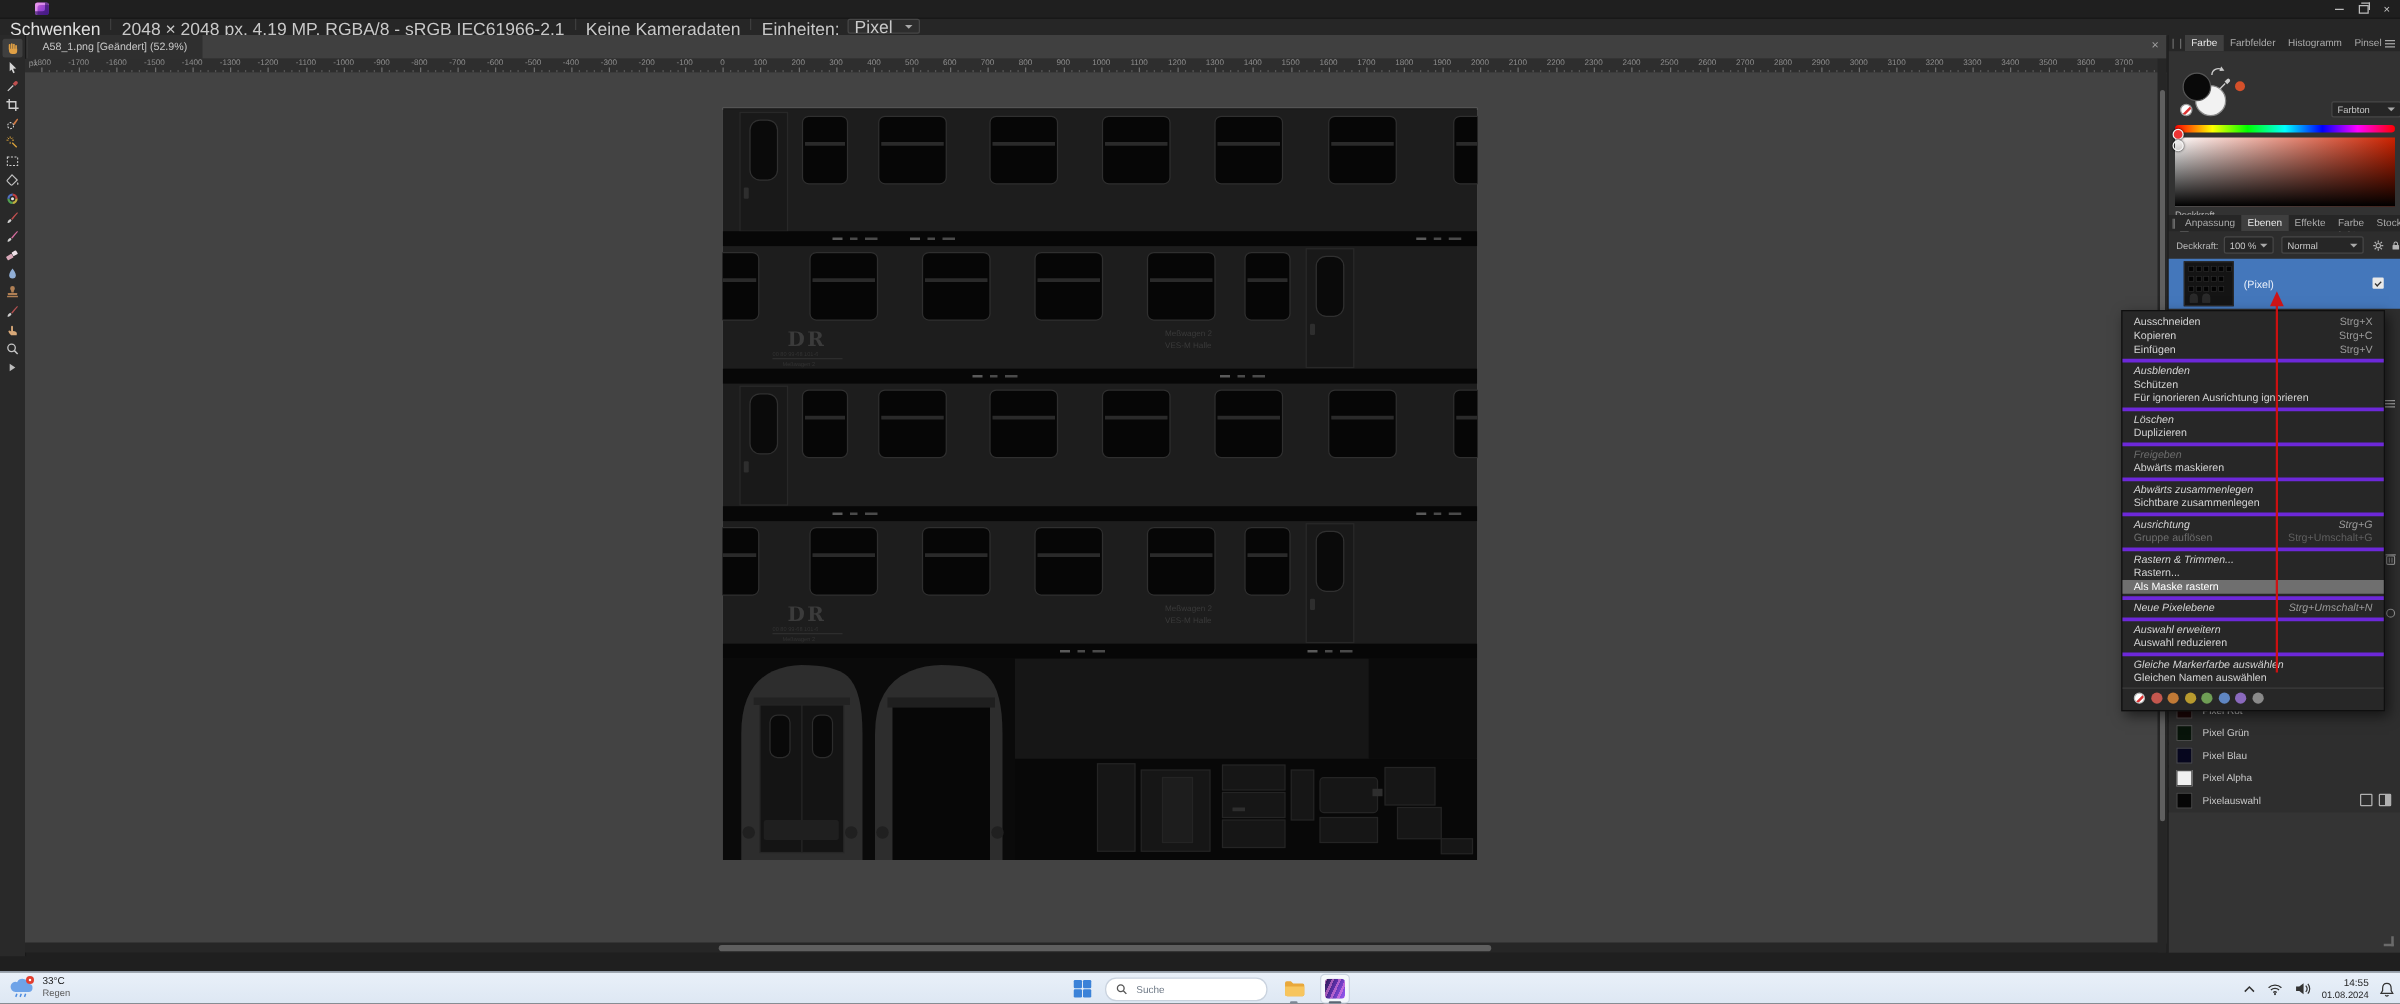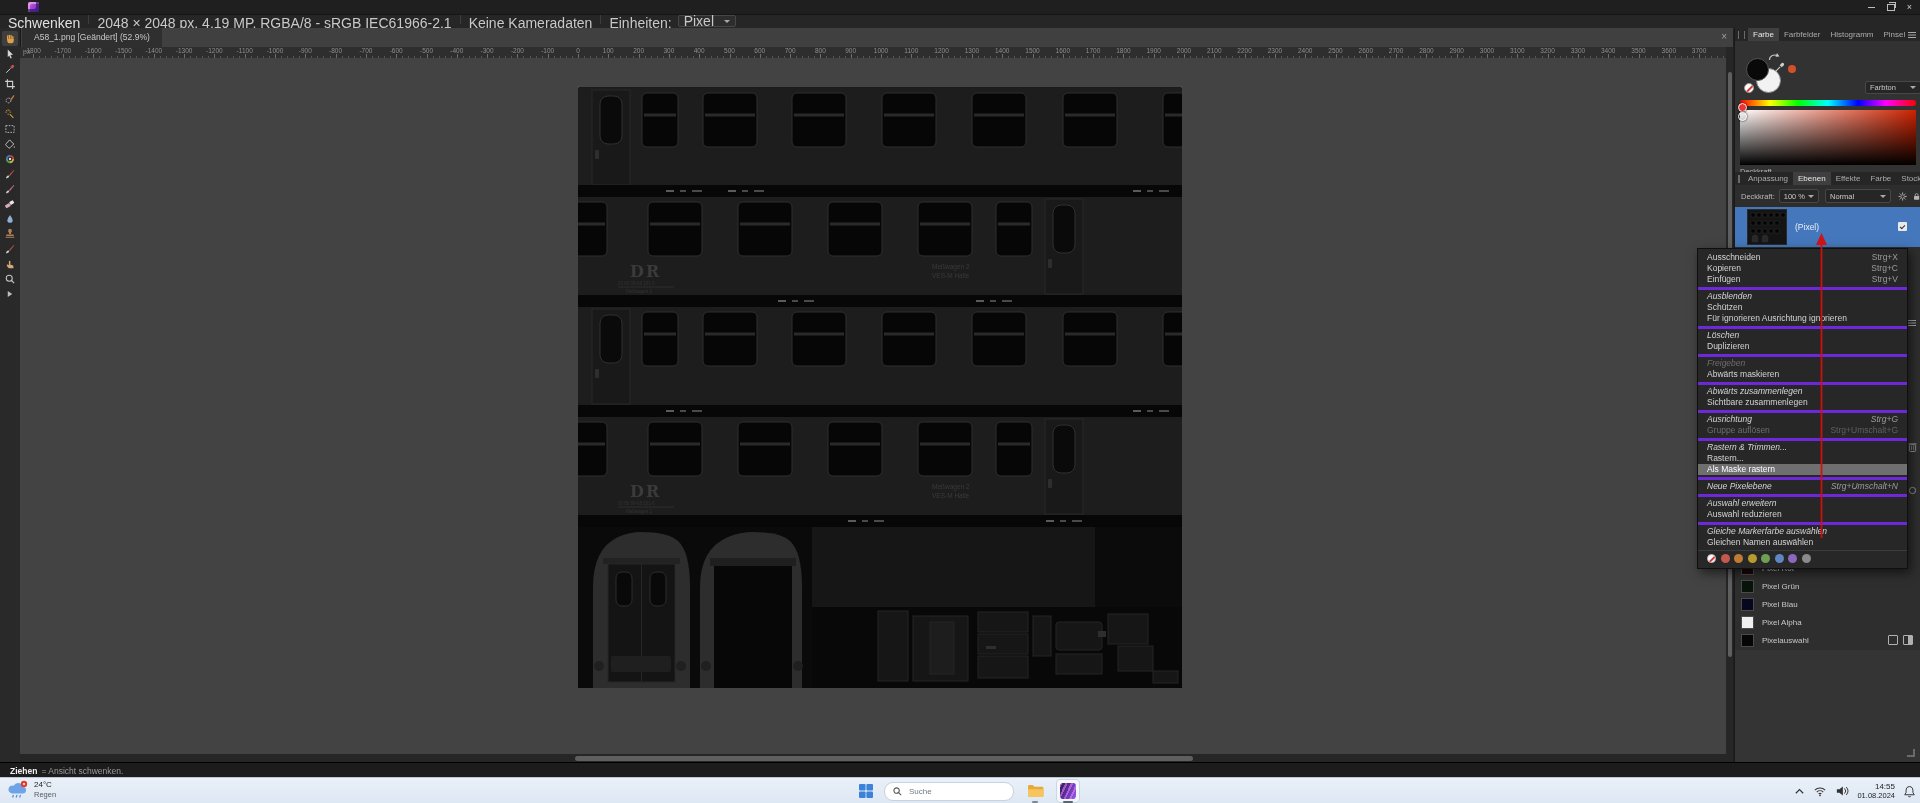--- a/index.html
+++ b/index.html
@@ -1092,39 +1092,35 @@
         <div class="cm-swatch" style="background: rgb(138, 105, 189);"></div>
         <div class="cm-swatch" style="background: rgb(138, 138, 138);"></div>
     </div>
   </div>
 
   <svg class="abs arrow-overlay" width="18" height="320" viewBox="0 0 18 320">
     <line x1="8.5" y1="16" x2="8.5" y2="310" stroke="#d40f0f" stroke-width="1.8" opacity=".95"></line>
     <path d="M8.5 5 L3 17 L14 17 Z" fill="#d40f0f" opacity=".95"></path>
   </svg>
 
-  <div class="abs statusbar">
-    <span class="sb-action">Ziehen</span>
-    <span class="sb-hint">= Ansicht schwenken.</span>
-  </div>
 
   <div class="abs taskbar">
     <div class="weather">
       <svg width="24" height="20" viewBox="0 0 24 20">
         <path d="M6.5 13.5 a4 4 0 1 1 1.2-7.8 A5 5 0 0 1 17 7 A3.2 3.2 0 0 1 16.5 13.5 Z" fill="#6ea3e8"></path>
         <g stroke="#4b8ae0" stroke-width="1.2">
             <line x1="7.5" y1="15" x2="6.6" y2="17.5"></line>
             <line x1="11" y1="15" x2="10.1" y2="17.5"></line>
             <line x1="14.5" y1="15" x2="13.6" y2="17.5"></line>
           </g>
         <circle cx="18" cy="4" r="3.2" fill="#e23d2e"></circle>
           <circle cx="18" cy="4" r="1" fill="#fff"></circle>
       </svg>
       <div class="weather-text">
-        <span class="wt-temp">24°C</span>
+        <span class="wt-temp">33°C</span>
         <span class="wt-desc">Regen</span>
       </div>
     </div>
 
     <div class="tb-center">
       <svg width="16" height="16" viewBox="0 0 16 16">
         <rect x="1" y="1" width="6.6" height="6.6" rx="1" fill="#3b82d8"></rect>
           <rect x="8.4" y="1" width="6.6" height="6.6" rx="1" fill="#3b82d8"></rect>
         <rect x="1" y="8.4" width="6.6" height="6.6" rx="1" fill="#3b82d8"></rect>
           <rect x="8.4" y="8.4" width="6.6" height="6.6" rx="1" fill="#3b82d8"></rect>

